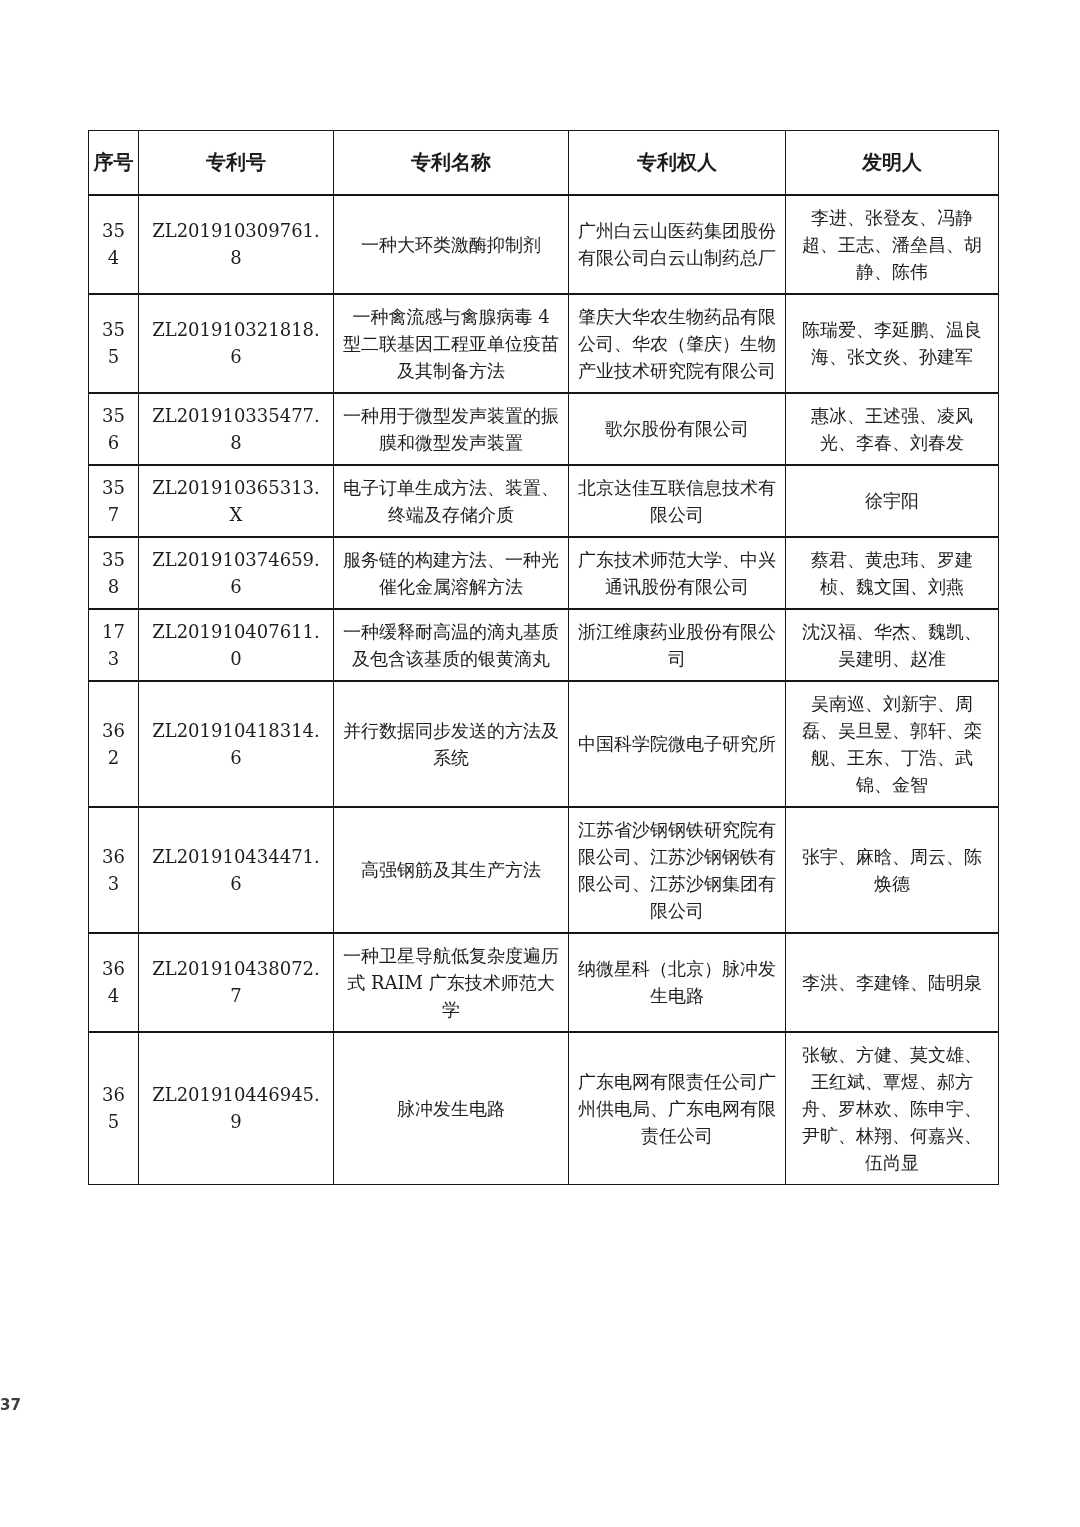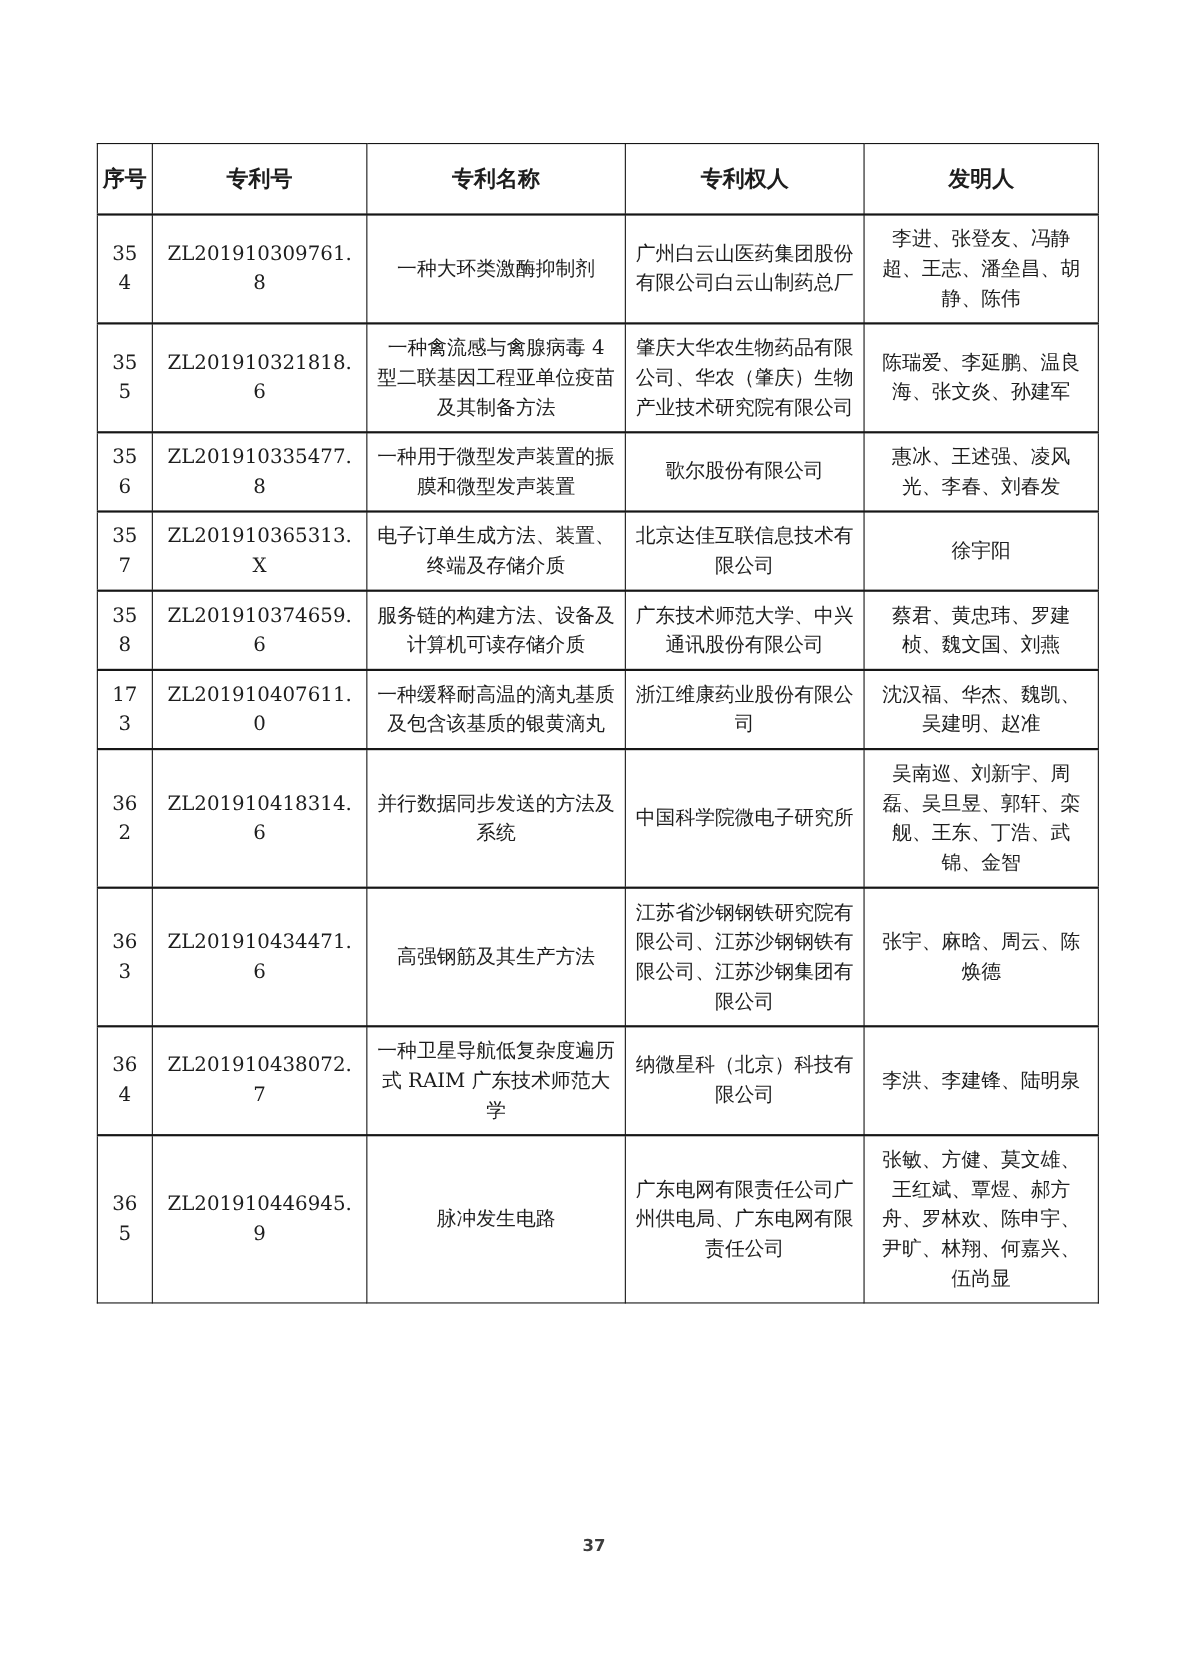--- a/index.html
+++ b/index.html
@@ -45,21 +45,21 @@
   .col-no      { width: 50px;  }
   .col-patno   { width: 195px; }
   .col-name    { width: 235px; }
   .col-holder  { width: 217px; }
   .col-invent  { width: 213px; }
   .page-number {
     position: absolute;
     top: 1396px;
     left: 0;
     width: 100%;
-    text-align: center;
+    text-align: left;
     font-family: "DejaVu Sans", "Liberation Sans", sans-serif;
     font-size: 15px;
     font-weight: bold;
     color: #3d3d3d;
   }
 </style>
 </head>
 <body>
 
 <div class="page">
@@ -106,21 +106,21 @@
         <tr>
     <td>357</td>
     <td>ZL201910365313.X</td>
     <td>电子订单生成方法、装置、终端及存储介质</td>
     <td>北京达佳互联信息技术有限公司</td>
     <td>徐宇阳</td>
   </tr>
         <tr>
     <td>358</td>
     <td>ZL201910374659.6</td>
-    <td>服务链的构建方法、设备及计算机可读存储介质</td>
+    <td>服务链的构建方法、一种光催化金属溶解方法</td>
     <td>广东技术师范大学、中兴通讯股份有限公司</td>
     <td>蔡君、黄忠玮、罗建桢、魏文国、刘燕</td>
   </tr>
         <tr>
     <td>173</td>
     <td>ZL201910407611.0</td>
     <td>一种缓释耐高温的滴丸基质及包含该基质的银黄滴丸</td>
     <td>浙江维康药业股份有限公司</td>
     <td>沈汉福、华杰、魏凯、吴建明、赵准</td>
   </tr>
@@ -135,21 +135,21 @@
     <td>363</td>
     <td>ZL201910434471.6</td>
     <td>高强钢筋及其生产方法</td>
     <td>江苏省沙钢钢铁研究院有限公司、江苏沙钢钢铁有限公司、江苏沙钢集团有限公司</td>
     <td>张宇、麻晗、周云、陈焕德</td>
   </tr>
         <tr>
     <td>364</td>
     <td>ZL201910438072.7</td>
     <td>一种卫星导航低复杂度遍历式 RAIM 广东技术师范大学</td>
-    <td>纳微星科（北京）科技有限公司</td>
+    <td>纳微星科（北京）脉冲发生电路</td>
     <td>李洪、李建锋、陆明泉</td>
   </tr>
         <tr>
     <td>365</td>
     <td>ZL201910446945.9</td>
     <td>脉冲发生电路</td>
     <td>广东电网有限责任公司广州供电局、广东电网有限责任公司</td>
     <td>张敏、方健、莫文雄、王红斌、覃煜、郝方舟、罗林欢、陈申宇、尹旷、林翔、何嘉兴、伍尚显</td>
   </tr>
       </tbody>

